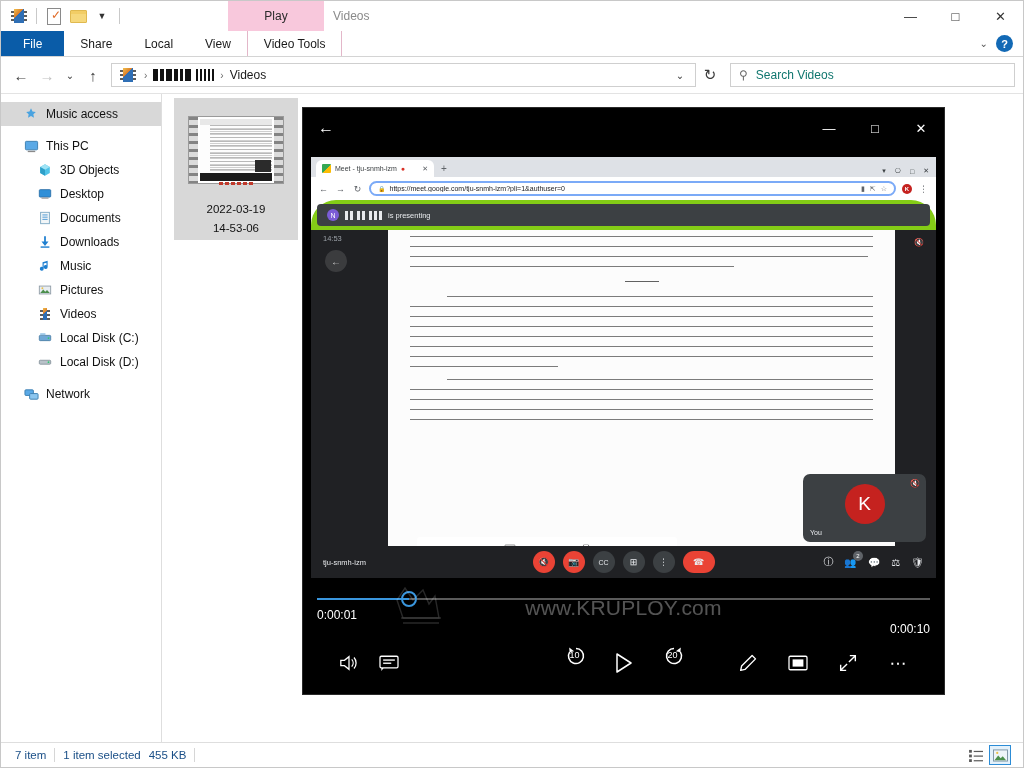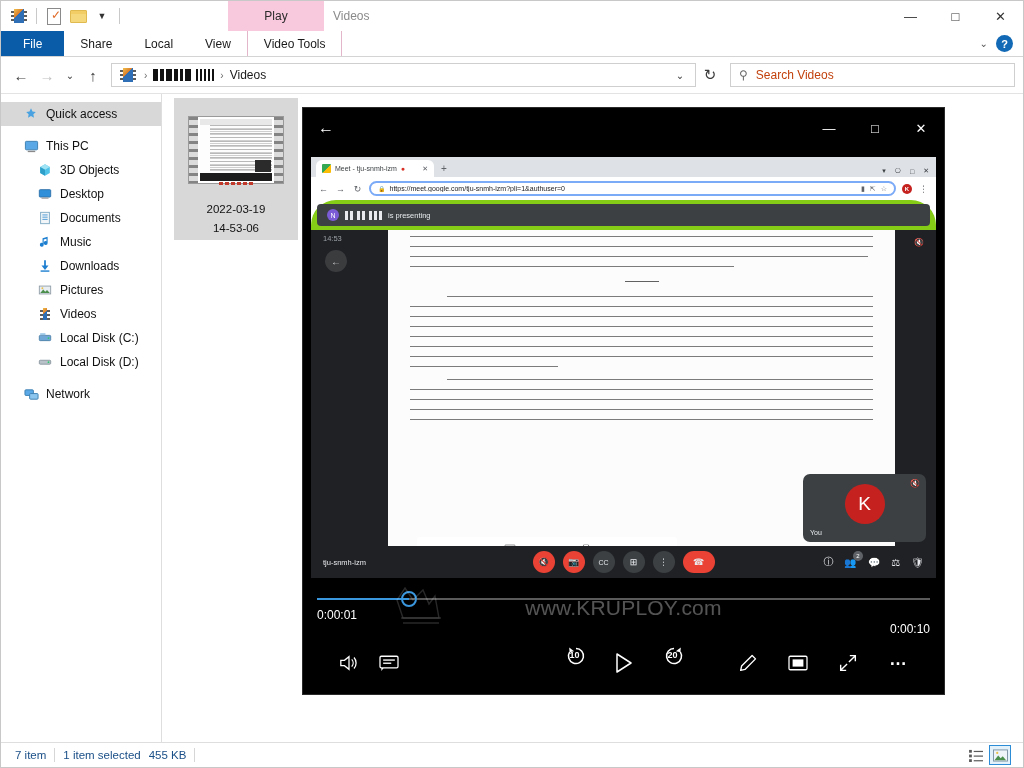--- a/index.html
+++ b/index.html
@@ -94,21 +94,21 @@
   }
   .crumb { font-size: 12px; color: #1a1a1a; }
   .crumb-sep { font-size: 10px; color: #6a6a6a; padding: 0 2px; }
   .redacted-bars { display: inline-flex; align-items: center; gap: 2px; height: 12px; }
   .redacted-bars i { display: block; background: #111; height: 12px; }
   .addr-end { margin-left: auto; display: flex; align-items: center; }
   .searchbox {
     width: 285px; height: 24px; border: 1px solid #cfcfcf; background: #fff;
     display: flex; align-items: center; gap: 8px; padding: 0 8px; margin-left: 6px;
   }
-  .search-ph { font-size: 12px; color: #c2410c; }
+  .search-ph { font-size: 12px; color: #0f766e; }
 
   
   .body { flex: 1; display: flex; min-height: 0; border-top: 1px solid #e3e3e3; }
   .sidebar {
     width: 161px; flex: 0 0 161px; background: #fff; border-right: 1px solid #dedede;
     padding-top: 8px; overflow: hidden;
   }
   .side-item {
     height: 24px; display: flex; align-items: center; gap: 7px;
     font-size: 12px; color: #111; padding-left: 22px;
@@ -283,21 +283,21 @@
     font-size: 21px; color: rgba(255,255,255,.33); letter-spacing: .2px;
     pointer-events: none;
   }
   .wm-logo {
     position: absolute; left: 80px; top: -8px; width: 70px; height: 52px;
     opacity: .35;
   }
 
   .p-controls { height: 62px; flex: 0 0 62px; display: flex; align-items: center; position: relative; padding: 0 26px; }
   .ctl { width: 40px; height: 40px; display: flex; align-items: center; justify-content: center;
-         color: #fff; font-size: 17px; font-weight: bold; }
+         color: #fff; font-size: 17px; }
   .ctl-center { position: absolute; left: 50%; transform: translateX(-50%); display: flex; gap: 18px; }
   .ctl-right { margin-left: auto; display: flex; gap: 10px; }
   .skipico { position: relative; width: 22px; height: 22px; }
   .skipico svg { position: absolute; inset: 0; }
   .skipnum { position: absolute; left: 0; right: 0; top: 7px; text-align: center; font-size: 9px; color: #fff; }
 </style>
 </head>
 <body>
 
 <div class="explorer">
@@ -378,21 +378,21 @@
 
   <div class="body">
     <div class="sidebar">
 
       <div class="side-item lvl0 sel">
         <span class="side-ico">
           <svg width="14" height="14" viewBox="0 0 16 16">
               <path d="M8 1.5l1.7 3.6 3.8.5-2.8 2.7.7 3.9L8 10.4 4.6 12.2l.7-3.9L2.5 5.6l3.8-.5z" fill="#4aa3e0"></path>
             </svg>
         </span>
-        <span>Quick access</span>
+        <span>Music access</span>
       </div>
       <div class="gap"></div>
 
       <div class="side-item lvl0">
         <span class="side-ico">
           <svg width="15" height="15" viewBox="0 0 16 16">
               <rect x="1.5" y="2.5" width="13" height="9" rx="1" fill="#5aa9e6" stroke="#3c7fb1"></rect>
               <rect x="4" y="12.5" width="8" height="1.5" fill="#8a8a8a"></rect>
             </svg>
         </span>
@@ -428,34 +428,34 @@
               <rect x="5" y="6.5" width="6" height="1" fill="#3c8fcf"></rect>
               <rect x="5" y="9" width="6" height="1" fill="#3c8fcf"></rect>
             </svg>
         </span>
         <span>Documents</span>
       </div>
 
       <div class="side-item lvl1">
         <span class="side-ico">
           <svg width="14" height="14" viewBox="0 0 16 16">
-              <path d="M11 2v7.2a2.2 2.2 0 1 1-1.3-2V4.4L6.5 5.2v6a2.2 2.2 0 1 1-1.3-2V3.6z" fill="#1e7fd0"></path>
-            </svg>
-        </span>
-        <span>Music</span>
-      </div>
-
-      <div class="side-item lvl1">
-        <span class="side-ico">
-          <svg width="14" height="14" viewBox="0 0 16 16">
               <path d="M7 1.5h2v6h3L8 12.5 4 7.5h3z" fill="#1e7fd0"></path>
               <rect x="3" y="13" width="10" height="1.6" fill="#1e7fd0"></rect>
             </svg>
         </span>
         <span>Downloads</span>
+      </div>
+
+      <div class="side-item lvl1">
+        <span class="side-ico">
+          <svg width="14" height="14" viewBox="0 0 16 16">
+              <path d="M11 2v7.2a2.2 2.2 0 1 1-1.3-2V4.4L6.5 5.2v6a2.2 2.2 0 1 1-1.3-2V3.6z" fill="#1e7fd0"></path>
+            </svg>
+        </span>
+        <span>Music</span>
       </div>
 
       <div class="side-item lvl1">
         <span class="side-ico">
           <svg width="14" height="14" viewBox="0 0 16 16">
               <rect x="1.5" y="3.5" width="13" height="9" fill="#e9eef2" stroke="#8d9aa4"></rect>
               <path d="M2.5 11.5l3.5-4 2.3 2.6 2-2 3.2 3.4z" fill="#4c8f4c"></path>
               <circle cx="5" cy="6" r="1.1" fill="#e8c04a"></circle>
             </svg>
         </span>

